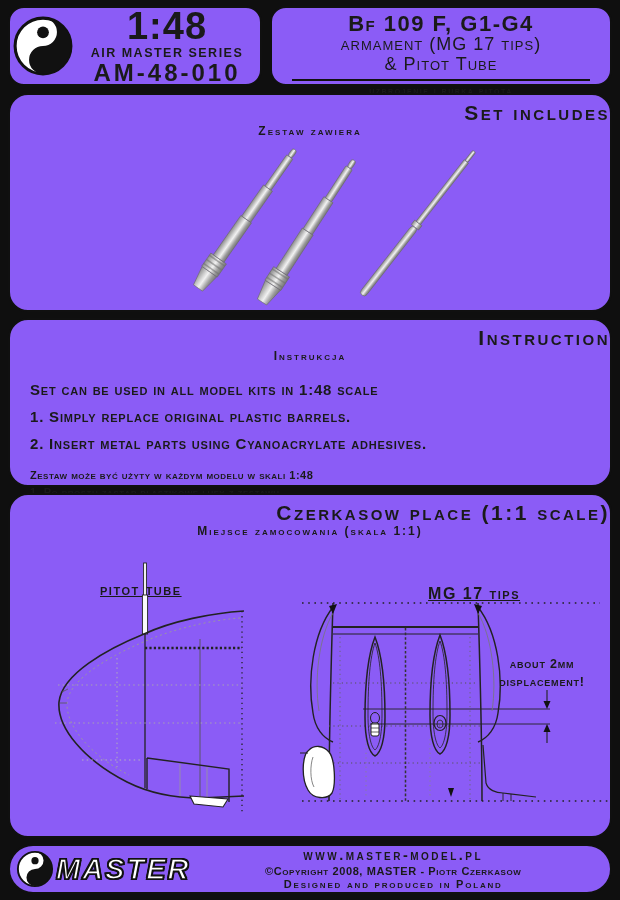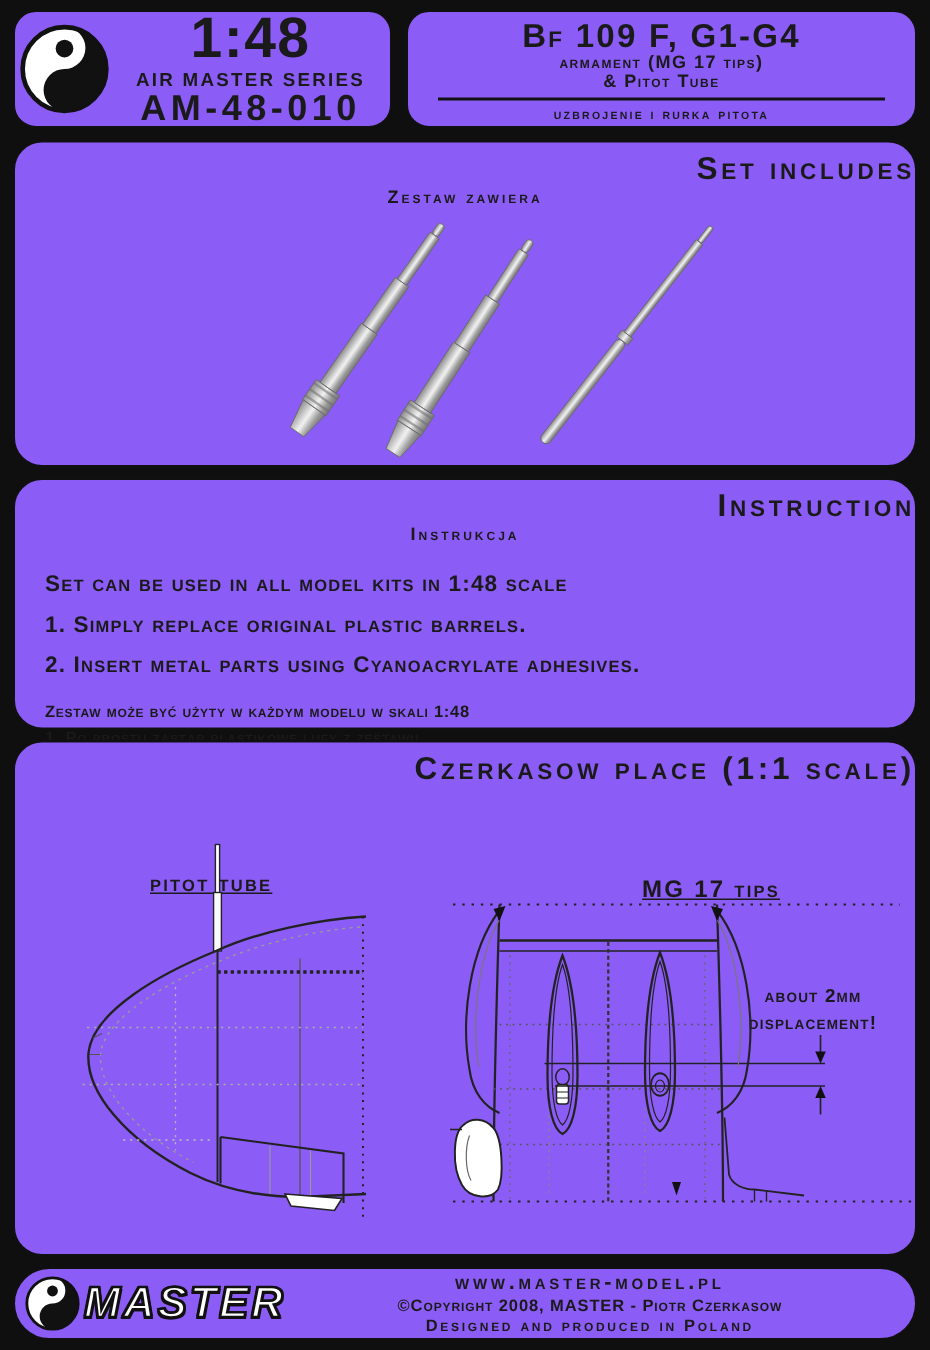--- a/index.html
+++ b/index.html
@@ -22,21 +22,21 @@
   
   .hdr-left{left:8px;top:6px;width:254px;height:80px;border-radius:16px;display:flex;align-items:center;overflow:hidden;}
   .hdr-left .logo{flex:0 0 auto;margin-left:2px;}
   .hdr-left .hl-text{flex:1;text-align:center;line-height:1;}
   .hl-scale{font-size:38px;font-weight:800;letter-spacing:1px;}
   .hl-series{font-size:12.5px;font-weight:600;letter-spacing:1.5px;margin-top:2px;}
   .hl-code{font-size:24px;font-weight:700;letter-spacing:3px;margin-top:1px;}
 
   .hdr-right{left:270px;top:6px;width:342px;height:80px;border-radius:16px;text-align:center;padding-top:4px;}
   .hr-title{font-size:22px;font-weight:800;letter-spacing:1.5px;line-height:1.05;}
-  .hr-sub{font-size:12px;font-weight:700;letter-spacing:1px;line-height:1.1;text-align:center;}
+  .hr-sub{font-size:18px;font-weight:400;letter-spacing:1px;line-height:1.1;text-align:center;}
   .hr-rule{border:0;border-top:2px solid #111;width:88%;margin:4px auto 3px auto;}
   .hr-pl{font-size:10.5px;font-weight:700;letter-spacing:1.5px;}
 
   
   .box-set{left:8px;top:93px;width:604px;height:219px;border-radius:20px;text-align:center;}
   .box-instr{left:8px;top:318px;width:604px;height:169px;border-radius:20px;}
   .box-mount{left:8px;top:493px;width:604px;height:345px;border-radius:20px;}
   .sec-title{font-size:21px;font-weight:800;letter-spacing:2.5px;text-align:right;margin-top:6px;line-height:1.1;}
   .sec-sub{font-size:12px;font-weight:700;letter-spacing:2px;text-align:center;line-height:1.2;}
 
@@ -149,20 +149,21 @@
     </div>
     <div class="instr-pl">
       <div class="sc">Zestaw może być użyty w każdym modelu w skali 1:48</div>
       <div class="sc">1. Po prostu zastąp plastikowe lufy z zestawu.</div>
       <div class="sc">2. Wklej metalową lufę, używając kleju cyjanoakrylowego (np. Super Glue).</div>
     </div>
   </div>
 
   <div class="panel box-mount">
     <div class="sec-title sc">Czerkasow place (1:1 scale)</div>
+    <div class="sec-sub sc">Miejsce zamocowania (skala 1:1)</div>
 
     <div class="diag-label lbl-pitot sc">pitot tube</div>
     <div class="diag-label lbl-mg sc">MG 17 tips</div>
     <div class="annotation">
       <div class="sc">about 2mm</div>
       <div class="sc">displacement!</div>
     </div>
 
     <svg class="svg-wing" width="300" height="275" viewBox="0 0 300 275">
       <g fill="none" stroke="#222">

